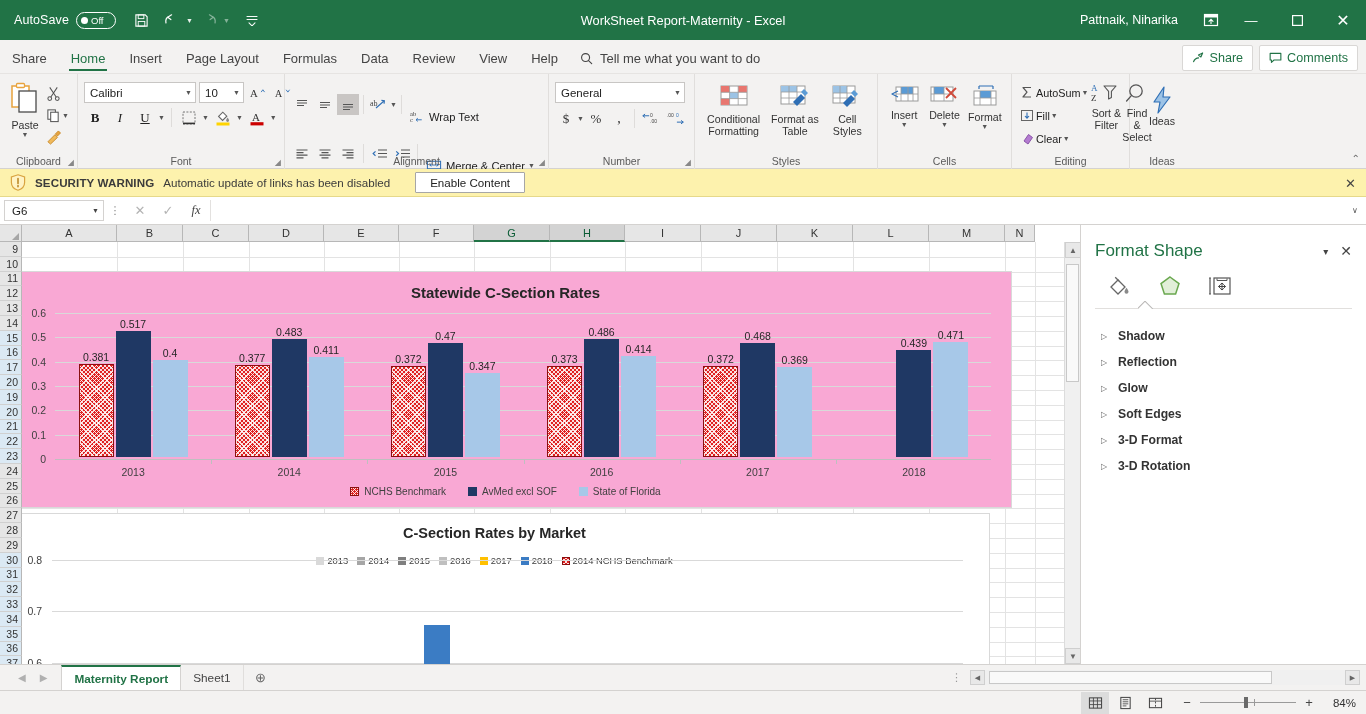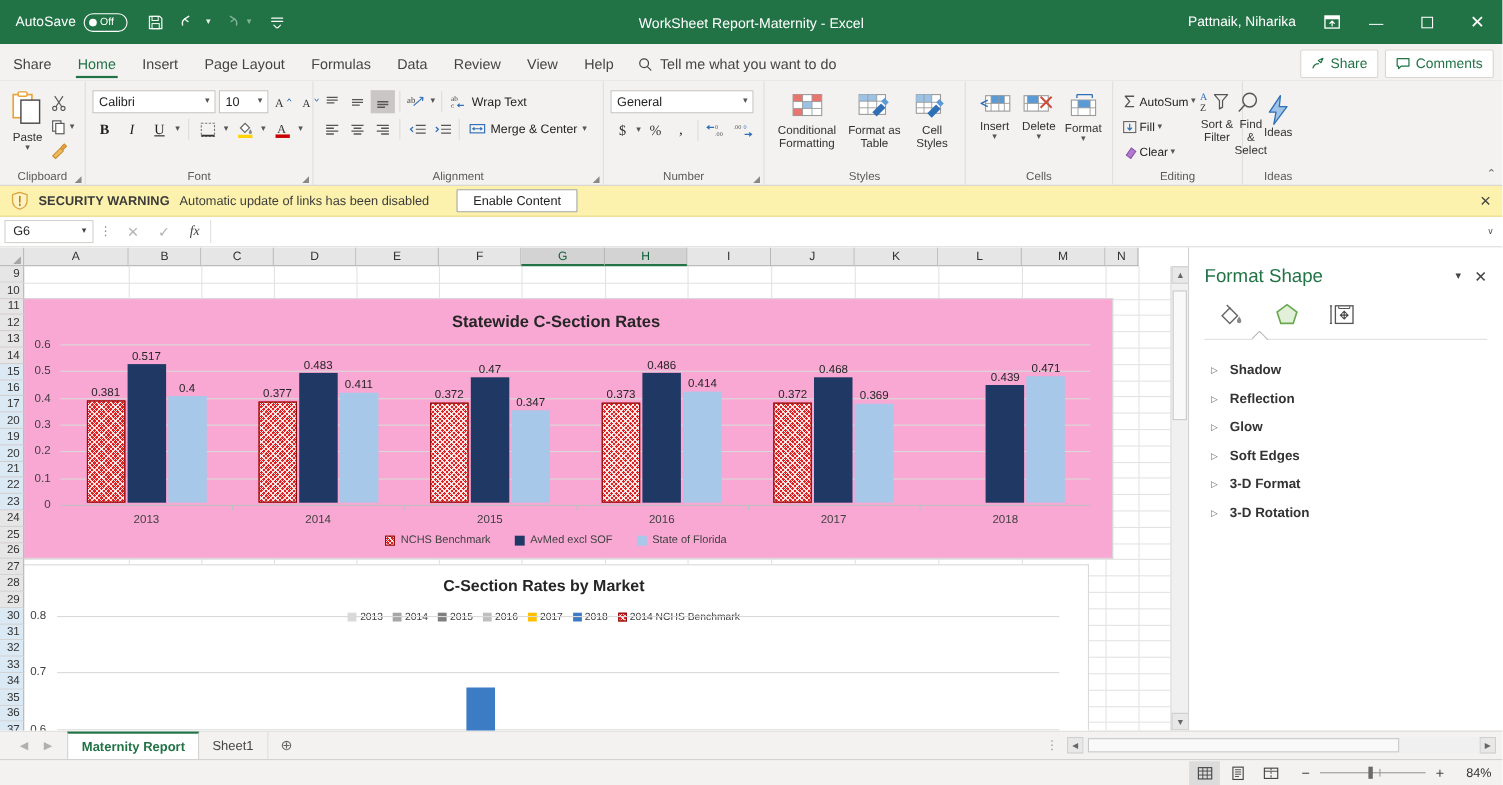--- a/index.html
+++ b/index.html
@@ -94,40 +94,40 @@
   }
   .combo .cv { white-space:nowrap; overflow:hidden; }
   .combo .ca { font-size:7px; color:#555; margin-left:4px; }
   .sqbtn { width:22px; height:21px; display:flex; align-items:center; justify-content:center; }
   .sqbtn.sel { background:#c9c6c4; }
   .ddc { font-size:7px; color:#555; margin-left:-1px; }
 
   
   .alignrow { display:flex; align-items:center; gap:1px; }
   .sep-v { width:1px; height:19px; background:#dedcda; margin:0 3px; }
-  .txtbtn { display:flex; align-items:center; gap:4px; height:21px; padding:0 4px; font-size:11.2px; color:#222; }
+  .txtbtn { display:flex; align-items:center; gap:4px; height:21px; padding:0 4px; font-size:11.2px; color:#222;margin-top:24px; }
 
   
   .ribbon-collapse { position:absolute; right:6px; bottom:4px; font-size:10px; color:#666; }
 
   
   .secbar {
     height:28px; flex:0 0 28px; background:#fdf2ad; border-bottom:1px solid #e6d98a;
     display:flex; align-items:center; padding:0 10px; gap:9px; position:relative;
   }
   .sec-strong { font-size:11.6px; color:#3b3b3b; font-weight:bold; letter-spacing:.1px;}
   .sec-text { font-size:11.6px; color:#3b3b3b; }
   .enable-btn { border:1px solid #a6a6a6; background:#fff; font-size:11.6px; color:#222;
     padding:3px 14px; margin-left:16px; border-radius:1px; }
   .sec-close { position:absolute; right:10px; top:50%; transform:translateY(-50%); font-size:13px; color:#444; }
 
   
   .fbar { height:28px; flex:0 0 28px; background:#fff; display:flex; align-items:center;
     border-bottom:1px solid #d4d2d0; }
-  .namebox { width:81px; height:21px; margin-left:4px; border:1px solid #d4d2d0; background:#fff;
+  .namebox { width:100px; height:21px; margin-left:4px; border:1px solid #d4d2d0; background:#fff;
     display:flex; align-items:center; justify-content:space-between; padding:0 4px 0 7px; font-size:11.5px; color:#222; }
   .namebox .ca { font-size:7px; color:#444; }
   .fb-dots { width:22px; text-align:center; color:#888; font-size:11px; letter-spacing:0; }
   .fb-btn { width:28px; text-align:center; font-size:13px; color:#b3b3b3; }
   .fb-fx { width:28px; text-align:center; font-size:12.5px; color:#444; font-style:italic; font-family:"Liberation Serif",serif;}
   .fb-input { flex:1; height:21px; border-left:1px solid #e3e1df; background:#fff; font-size:11.5px; }
   .fb-caret { width:22px; text-align:center; font-size:8px; color:#555; }
 
   
   .workarea { flex:1; display:flex; position:relative; min-height:0; }

